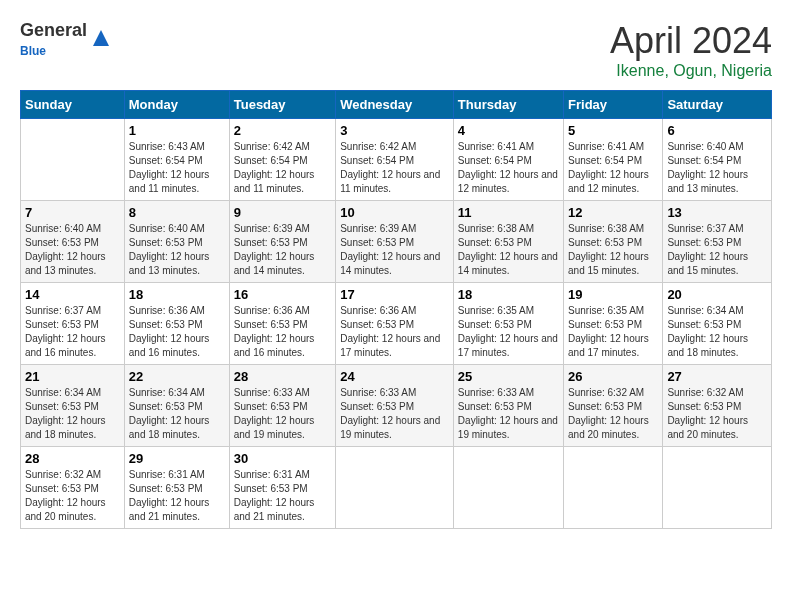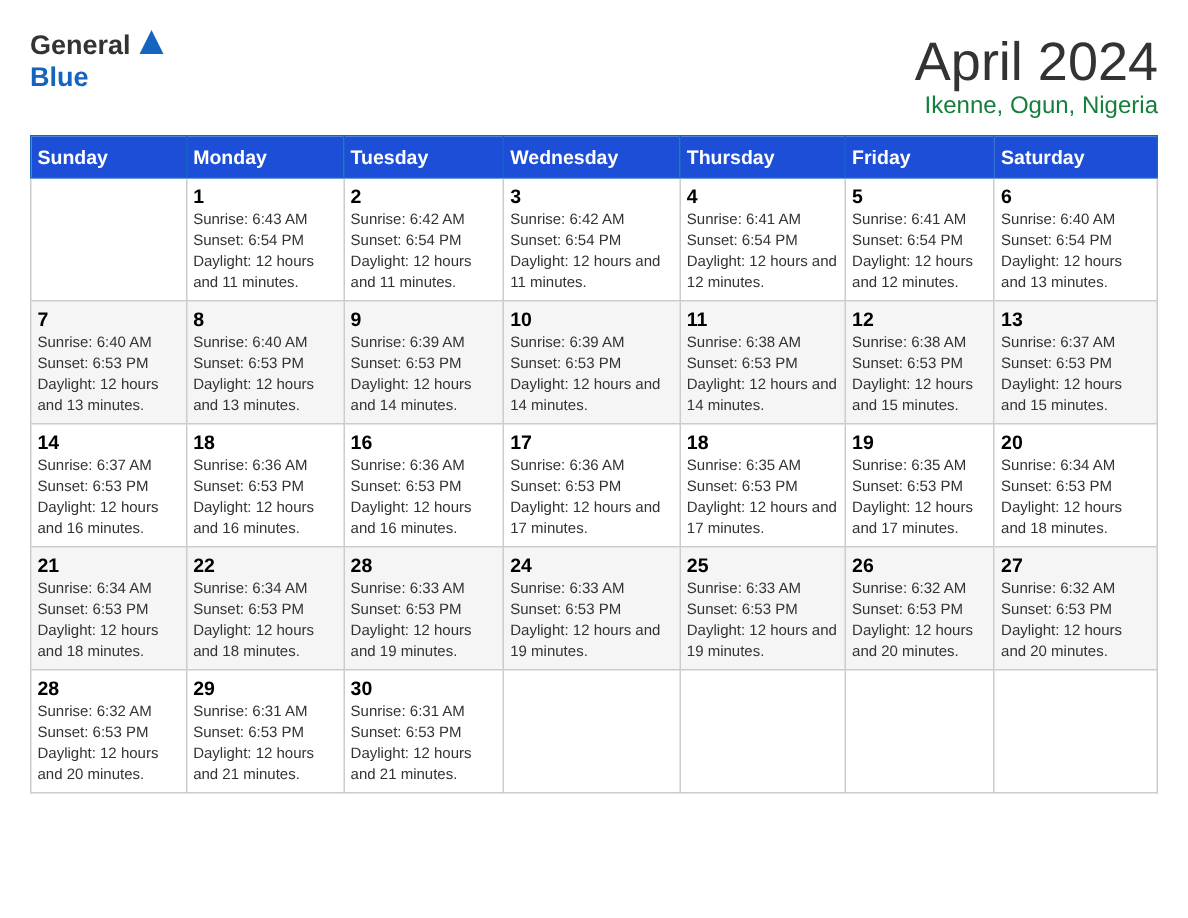--- a/index.html
+++ b/index.html
@@ -11,28 +11,29 @@
       padding: 20px;
     }
     .header-area {
       display: flex;
       justify-content: space-between;
       align-items: flex-start;
       margin-bottom: 10px;
     }
     .logo {
       display: flex;
+      align-items: center;
     }
     .logo-text-general {
       font-size: 18px;
       font-weight: bold;
       color: #333;
     }
     .logo-text-blue {
-      font-size: 18px;
+      font-size: 12px;
       font-weight: bold;
       color: #1565c0;
     }
     .logo-icon {
       width: 24px;
       height: 24px;
       margin-left: 2px;
       margin-top: -4px;
     }
     .title-area {
@@ -46,21 +47,21 @@
     .subtitle {
       font-size: 16px;
       color: #15803d;
     }
     table {
       width: 100%;
       border-collapse: collapse;
       font-size: 11px;
     }
     thead tr th {
-      background-color: #1d4ed8;
+      background-color: #0369a1;
       color: #fff;
       padding: 6px 4px;
       text-align: left;
       font-size: 13px;
       font-weight: bold;
       border: 1px solid #1565c0;
     }
     tbody tr td {
       border: 1px solid #ccc;
       padding: 4px 4px;

